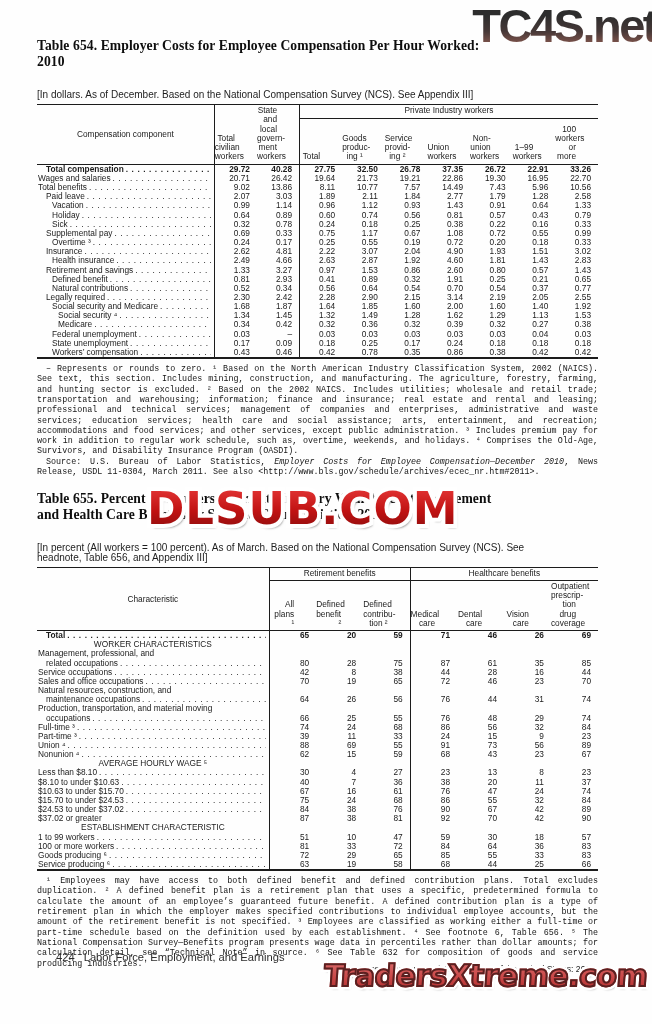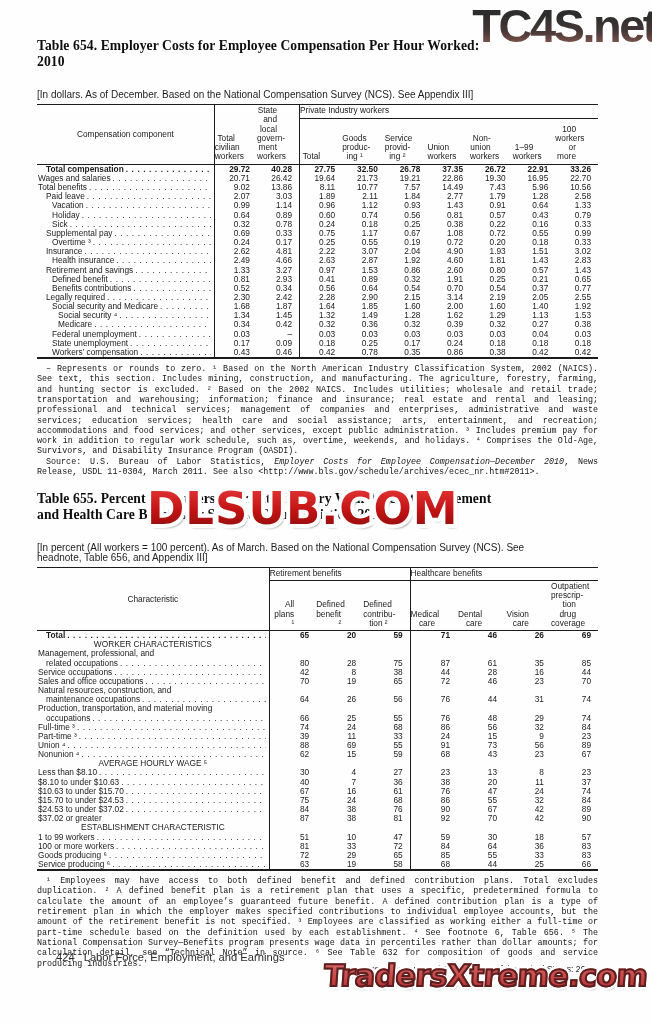--- a/index.html
+++ b/index.html
@@ -13,21 +13,21 @@
   .t655-title{margin-top:14px;}
   .headnote{font-size:10px;line-height:10px;margin-top:20px;color:#1d1d1d;}
   .headnote.h655{width:492px;}
 
   table.datatable{border-collapse:collapse;table-layout:fixed;width:100%;margin-top:4px;
                   border-top:1.5px solid #1c1c1c;border-bottom:2.5px solid #1c1c1c;}
   .datatable th{font-weight:normal;font-size:8.3px;line-height:9.3px;vertical-align:bottom;
                 padding:1px 22px 2px 0;text-align:right;white-space:pre-line;color:#1a1a1a;}
   .datatable th.stub{text-align:center;vertical-align:middle;padding:0;}
   .datatable th.colh{border-bottom:1.4px solid #1c1c1c;}
-  .datatable th.group{text-align:left;vertical-align:top;border-bottom:1px solid #1c1c1c;
+  .datatable th.group{text-align:center;vertical-align:top;border-bottom:1px solid #1c1c1c;
                       padding:1px 0 1px 0;}
   .vr{border-right:1px solid #1c1c1c;}
   .datatable td{font-size:8.3px;line-height:9.15px;padding:0;vertical-align:bottom;
                 overflow:hidden;}
   td.val{text-align:right;padding-right:7px;}
   .stubwrap{display:flex;align-items:baseline;}
   .lab{white-space:nowrap;}
   .ind0{padding-left:1px;}.ind1{padding-left:9px;}.ind2{padding-left:15px;text-align:right;}.ind3{padding-left:21px;}
   .dots{flex:1;overflow:hidden;white-space:nowrap;margin:0 3px 0 2px;letter-spacing:.6px;color:#1a1a1a;}
   .dots::after{content:". . . . . . . . . . . . . . . . . . . . . . . . . . . . . . . . . . . . . . . . . . . . . . . . . . . . . . . . . . . .";}
@@ -335,21 +335,21 @@
             <td class="val">0.89</td>
             <td class="val">0.32</td>
             <td class="val">1.91</td>
             <td class="val">0.25</td>
             <td class="val">0.21</td>
             <td class="val">0.65</td>
           </tr>
           <tr>
             <td class="vr">
               <div class="stubwrap">
-                <span class="lab ind2">Benefits contributions</span>
+                <span class="lab ind2">Natural contributions</span>
                 <span class="dots"></span>
               </div>
             </td>
             <td class="val">0.52</td>
             <td class="val vr">0.34</td>
             <td class="val">0.56</td>
             <td class="val">0.64</td>
             <td class="val">0.54</td>
             <td class="val">0.70</td>
             <td class="val">0.54</td>

